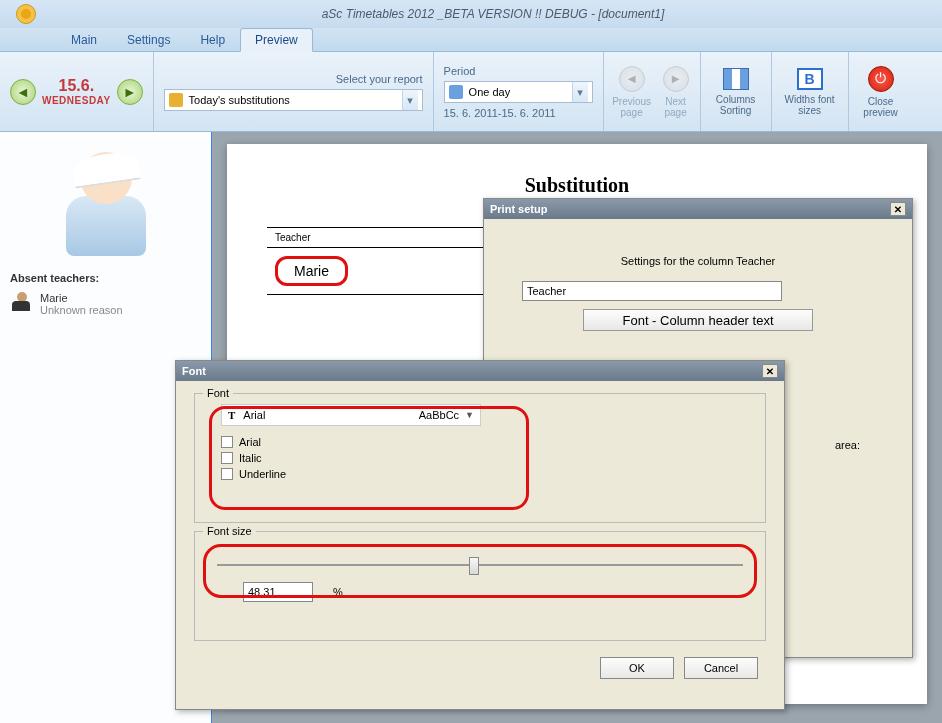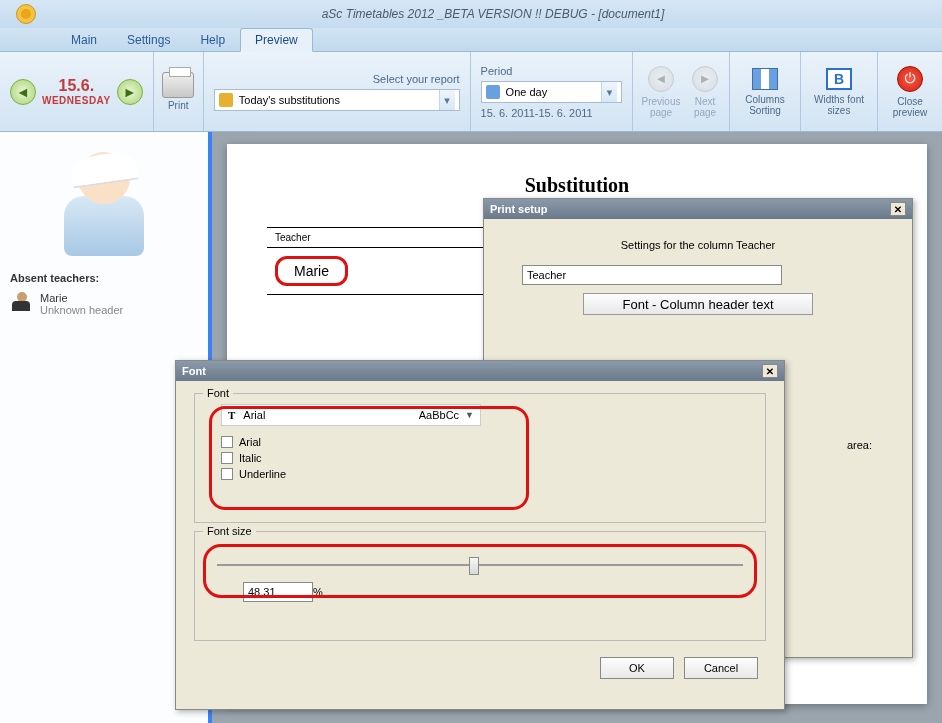--- a/index.html
+++ b/index.html
@@ -39,21 +39,21 @@
 .page-btn { display:flex; flex-direction:column; align-items:center; gap:2px; opacity:0.5;}
 .round-btn { width:26px; height:26px; border-radius:50%; background:radial-gradient(#f0f0f0,#d0d0d0); border:1px solid #aaa; display:flex; align-items:center; justify-content:center; font-size:13px; color:#777;}
 .tool-btn { display:flex; flex-direction:column; align-items:center; gap:2px; padding:2px 4px; cursor:pointer;}
 .tool-icon { width:26px; height:22px; }
 .cols-icon { background:linear-gradient(90deg,#6aa0e0 33%,#fff 33%,#fff 66%,#6aa0e0 66%); border:1px solid #3a70b0;}
 .widths-icon { background:#fff; border:2px solid #2a70d0; color:#2a70d0; font-weight:bold; font-size:14px; display:flex; align-items:center; justify-content:center;}
 .close-icon { width:26px; height:26px; border-radius:50%; background:radial-gradient(#ff5a4a,#d02010); border:1px solid #a01000; color:#fff; display:flex; align-items:center; justify-content:center; font-size:14px;}
 
 
 .main-area { display:flex; height: calc(723px - 132px); }
-.sidebar { width:212px; background:#fcfdfe; border-right:4px solid #3b82f6; padding:10px; font-size:11px;}
+.sidebar { width:212px; background:#fcfdfe; border-right:1px solid #3b82f6; padding:10px; font-size:11px;}
 .avatar { width:90px; height:110px; margin:4px auto 16px; position:relative;}
 .avatar-head { width:52px; height:52px; background:#fbe0c8; border-radius:50%; position:absolute; top:6px; left:19px;}
 .avatar-band { position:absolute; top:8px; left:12px; width:66px; height:30px; background:#fff; border-radius:50% 50% 0 0; transform:rotate(-8deg); border-bottom:2px solid #ddd;}
 .avatar-body { position:absolute; top:50px; left:5px; width:80px; height:60px; background:linear-gradient(#d8e8f5,#a8c8e5); border-radius:20px 20px 8px 8px;}
 .section-label { font-weight:bold; color:#333; margin-bottom:4px;}
 .teacher-item { display:flex; gap:8px; padding:4px 2px;}
 .mini-avatar { width:20px; height:20px;}
 .mini-head{width:10px;height:10px;background:#c8a070;border-radius:50%;margin:0 auto;}
 .mini-body{width:18px;height:10px;background:#333;border-radius:4px 4px 0 0;margin-top:-1px;}
 .teacher-info { font-size:11px; color:#333;}
@@ -64,45 +64,45 @@
 .doc-title { text-align:center; font-size:20px; font-weight:bold; font-family:"Times New Roman",serif; margin-bottom:30px;}
 .doc-table { border-top:1px solid #000; width:380px;}
 .doc-th { font-size:10px; padding:4px 8px; border-bottom:1px solid #000;}
 .doc-cell { padding:8px; border-bottom:1px solid #000;}
 .highlight-red { border:3px solid #e01010; border-radius:12px; padding:4px 16px; display:inline-block; font-size:14px;}
 
 
 .dialog { position:absolute; background:#ece9d8; border:1px solid #888; box-shadow:2px 2px 6px rgba(0,0,0,0.3);}
 .dlg-title { background:linear-gradient(#8a9aaa,#6a7a8a); color:#fff; font-size:11px; font-weight:bold; padding:3px 6px; display:flex; justify-content:space-between; align-items:center;}
 .dlg-close { width:16px; height:14px; background:#ece9d8; border:1px solid #888; color:#000; font-size:10px; display:flex; align-items:center; justify-content:center; cursor:pointer;}
-.dlg-body { padding:12px 18px; font-size:11px;}
+.dlg-body { padding:28px 18px; font-size:11px;}
 .dlg-print { top:198px; left:483px; width:430px; height:460px;}
 .dlg-print .hdr { text-align:center; margin:8px 0 14px;}
 .dlg-input { width:260px; height:20px; border:1px solid #888; padding:2px 4px; font-size:11px; background:#fff; margin-bottom:8px;}
 .dlg-btn { width:230px; height:22px; border:1px solid #999; background:linear-gradient(#fdfdfd,#e8e8e8); font-size:13px; cursor:pointer; display:block; margin:0 auto 8px;}
 .red-circ { border:3px solid #e01010; border-radius:18px; padding:3px 10px; margin:0 auto 8px; width:280px;}
 .red-circ .dlg-btn{margin-bottom:0;}
-.area-label { position:absolute; right:40px; top:240px; font-size:11px;}
+.area-label { position:absolute; right:52px; top:240px; font-size:11px;}
 
 
 .dlg-font { top:360px; left:175px; width:610px; height:350px;}
 .fieldset { border:1px solid #bbb; margin:8px 10px; padding:10px 12px 14px; position:relative;}
 .fieldset-legend { position:absolute; top:-7px; left:8px; background:#ece9d8; padding:0 4px; font-size:11px;}
 .font-row { display:flex; align-items:center; background:#fff; border:1px solid #ccc; height:22px; padding:0 6px; width:260px; margin-left:14px; margin-bottom:10px;}
 .font-t { font-family:serif; font-weight:bold; margin-right:8px;}
 .font-sample { margin-left:auto; margin-right:6px; font-size:11px;}
 .font-dd { font-size:9px; color:#555;}
 .chk { display:flex; align-items:center; gap:6px; margin-left:14px; margin-bottom:4px; font-size:11px;}
 .chk-box { width:12px; height:12px; border:1px solid #888; background:#fff;}
 .red-box1 { position:absolute; border:3px solid #e01010; border-radius:16px; top:12px; left:14px; width:320px; height:104px; pointer-events:none;}
 .slider-wrap { position:relative; padding:12px 6px 6px;}
 .slider-track { height:2px; background:#999; position:relative; margin:10px 4px 16px;}
 .slider-thumb { position:absolute; top:-7px; left:48%; width:10px; height:18px; background:linear-gradient(#f8f8f8,#d8d8d8); border:1px solid #888;}
 .red-box2 { position:absolute; border:3px solid #e01010; border-radius:18px; top:2px; left:-4px; right:-4px; height:54px; pointer-events:none;}
-.size-row { display:flex; align-items:center; gap:0; margin-left:30px;}
+.size-row { display:flex; align-items:center; gap:20px; margin-left:30px;}
 .size-input { width:70px; height:20px; border:1px solid #888; padding:2px 4px; font-size:11px; background:#fff;}
 .dlg-buttons { display:flex; gap:10px; justify-content:flex-end; padding:8px 18px;}
 .std-btn { width:74px; height:22px; border:1px solid #888; background:linear-gradient(#fdfdfd,#e8e8e8); font-size:11px; cursor:pointer;}
 </style>
 </head>
 <body>
 
 <div class="titlebar">
   <div class="app-icon"></div>
   <div class="titlebar-text">aSc Timetables 2012 _BETA VERSION !! DEBUG - [document1]</div>
@@ -117,24 +117,20 @@
 
 <div class="ribbon">
   <div class="ribbon-group date-group">
     <div class="nav-arrow">◄</div>
     <div class="date-block">
       <div class="date-num">15.6.</div>
       <div class="date-day">WEDNESDAY</div>
     </div>
     <div class="nav-arrow">►</div>
   </div>
-  <div class="ribbon-group print-group">
-    <div class="print-icon"></div>
-    <div class="group-label">Print</div>
-  </div>
   <div class="ribbon-group report-group">
     <div class="group-header">Select your report</div>
     <div class="combo">
       <div class="combo-icon"></div>
       <span>Today's substitutions</span>
       <div class="combo-arrow">▾</div>
     </div>
   </div>
   <div class="ribbon-group period-group">
     <div class="group-header">Period</div>
@@ -183,21 +179,21 @@
       <div class="avatar-band"></div>
     </div>
     <div class="section-label">Absent teachers:</div>
     <div class="teacher-item">
       <div class="mini-avatar">
           <div class="mini-head"></div>
           <div class="mini-body"></div>
         </div>
       <div class="teacher-info">
         <div>Marie</div>
-        <div class="teacher-reason">Unknown header</div>
+        <div class="teacher-reason">Unknown reason</div>
       </div>
     </div>
   </div>
 
   <div class="doc-area">
     <div class="doc-page">
       <div class="doc-title">Substitution</div>
       <div class="doc-table">
         <div class="doc-th">Teacher</div>
         <div class="doc-cell">

